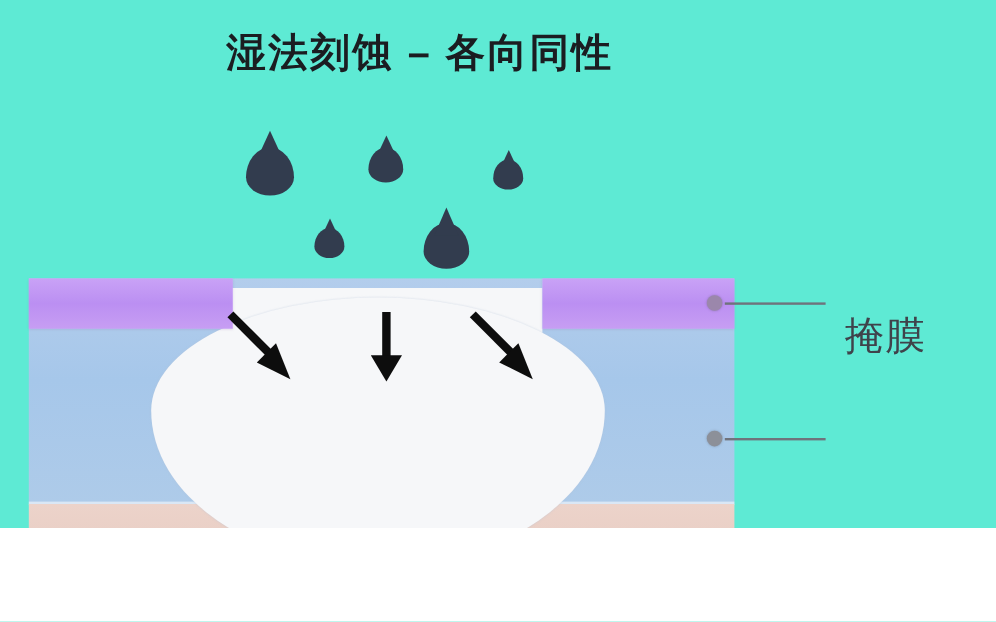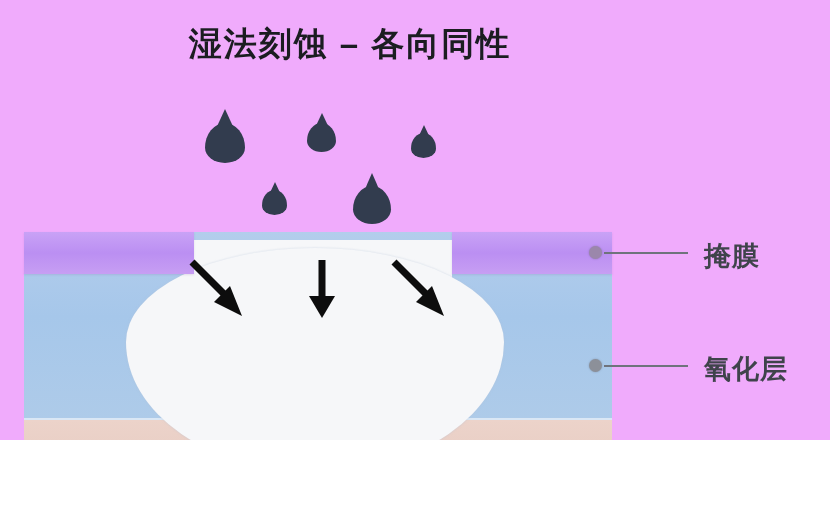--- a/index.html
+++ b/index.html
@@ -7,21 +7,21 @@
     padding: 0;
     background: #ffffff;
   }
   body {
     font-family: "Liberation Sans", "DejaVu Sans", sans-serif;
   }
   #stage {
     position: relative;
     width: 830px;
     height: 440px;
-    background: #f0abfc;
+    background: #5eead4;
     overflow: hidden;
   }
 
   
   .title {
     position: absolute;
     left: 0;
     top: 22px;
     width: 700px;
     text-align: center;
@@ -140,25 +140,26 @@
     position: absolute;
     height: 2px;
     background: #6f737c;
   }
   .leader-mask  { left: 604px; top: 252px; width: 84px; }
   .leader-oxide { left: 604px; top: 365px; width: 84px; }
   .leader-wafer { left: 604px; top: 476px; width: 84px; }
 
   .callout-label {
     position: absolute;
-    font-size: 27px;
-    font-weight: 700;
+    font-size: 33px;
+    font-weight: 400;
     color: #3f434b;
     letter-spacing: 1px;
     white-space: nowrap;
+    margin-top: 20px;
   }
   .lbl-mask  { left: 704px; top: 238px; }
   .lbl-oxide { left: 704px; top: 351px; }
   .lbl-wafer { left: 728px; top: 462px; }
 
   
   .watermark {
     position: absolute;
     left: 556px;
     top: 478px;
@@ -208,21 +209,20 @@
     <line x1="6" y1="4" x2="46" y2="44" stroke="#0d0d0d" stroke-width="7" stroke-linecap="butt"></line>
     <polygon points="56,58 28,44 44,28" fill="#0d0d0d"></polygon>
   </svg>
 
   <div class="dot dot-mask"></div>
   <div class="leader leader-mask"></div>
   <div class="callout-label lbl-mask">掩膜</div>
 
   <div class="dot dot-oxide"></div>
   <div class="leader leader-oxide"></div>
-  <div class="callout-label lbl-oxide">氧化层</div>
 
   <div class="dot dot-wafer"></div>
   <div class="leader leader-wafer"></div>
   <div class="callout-label lbl-wafer">晶圆</div>
 
   <div class="watermark">头条 @iVacuum真空聚焦</div>
 
 </div>
 
 </body></html>

